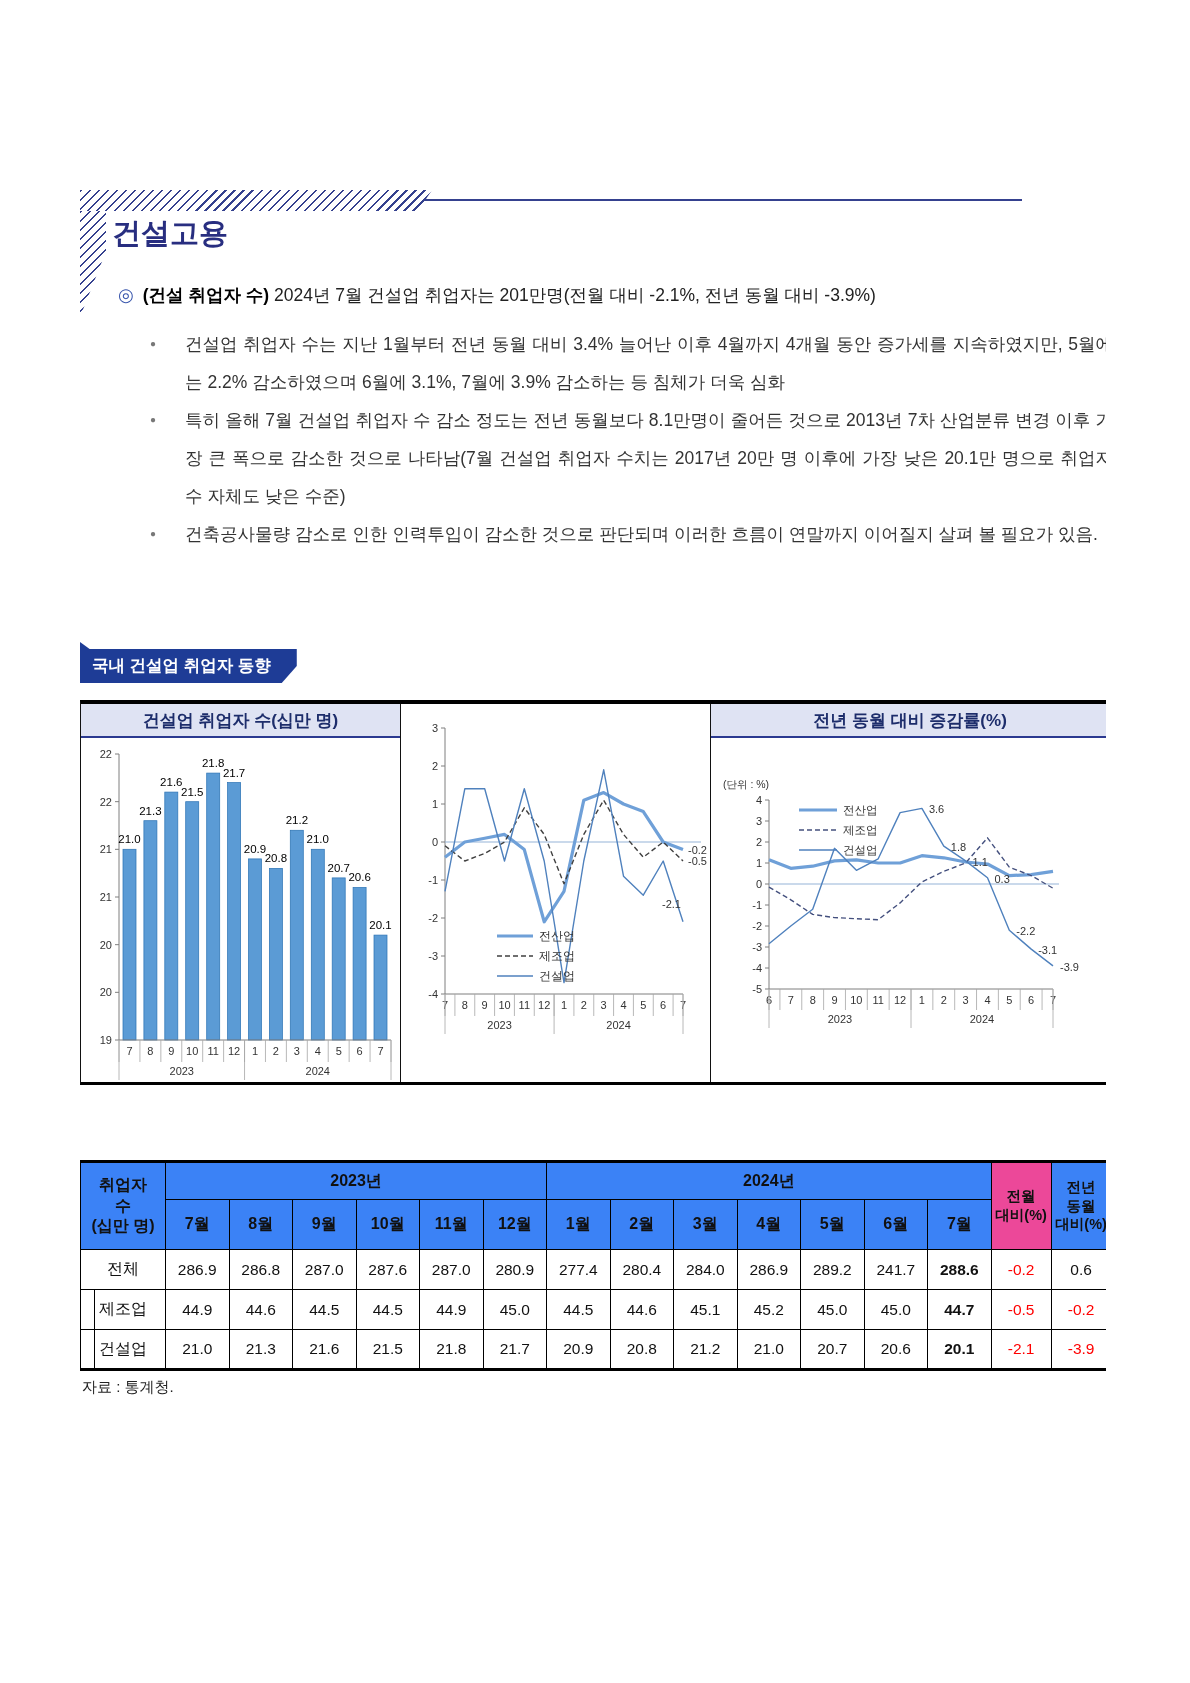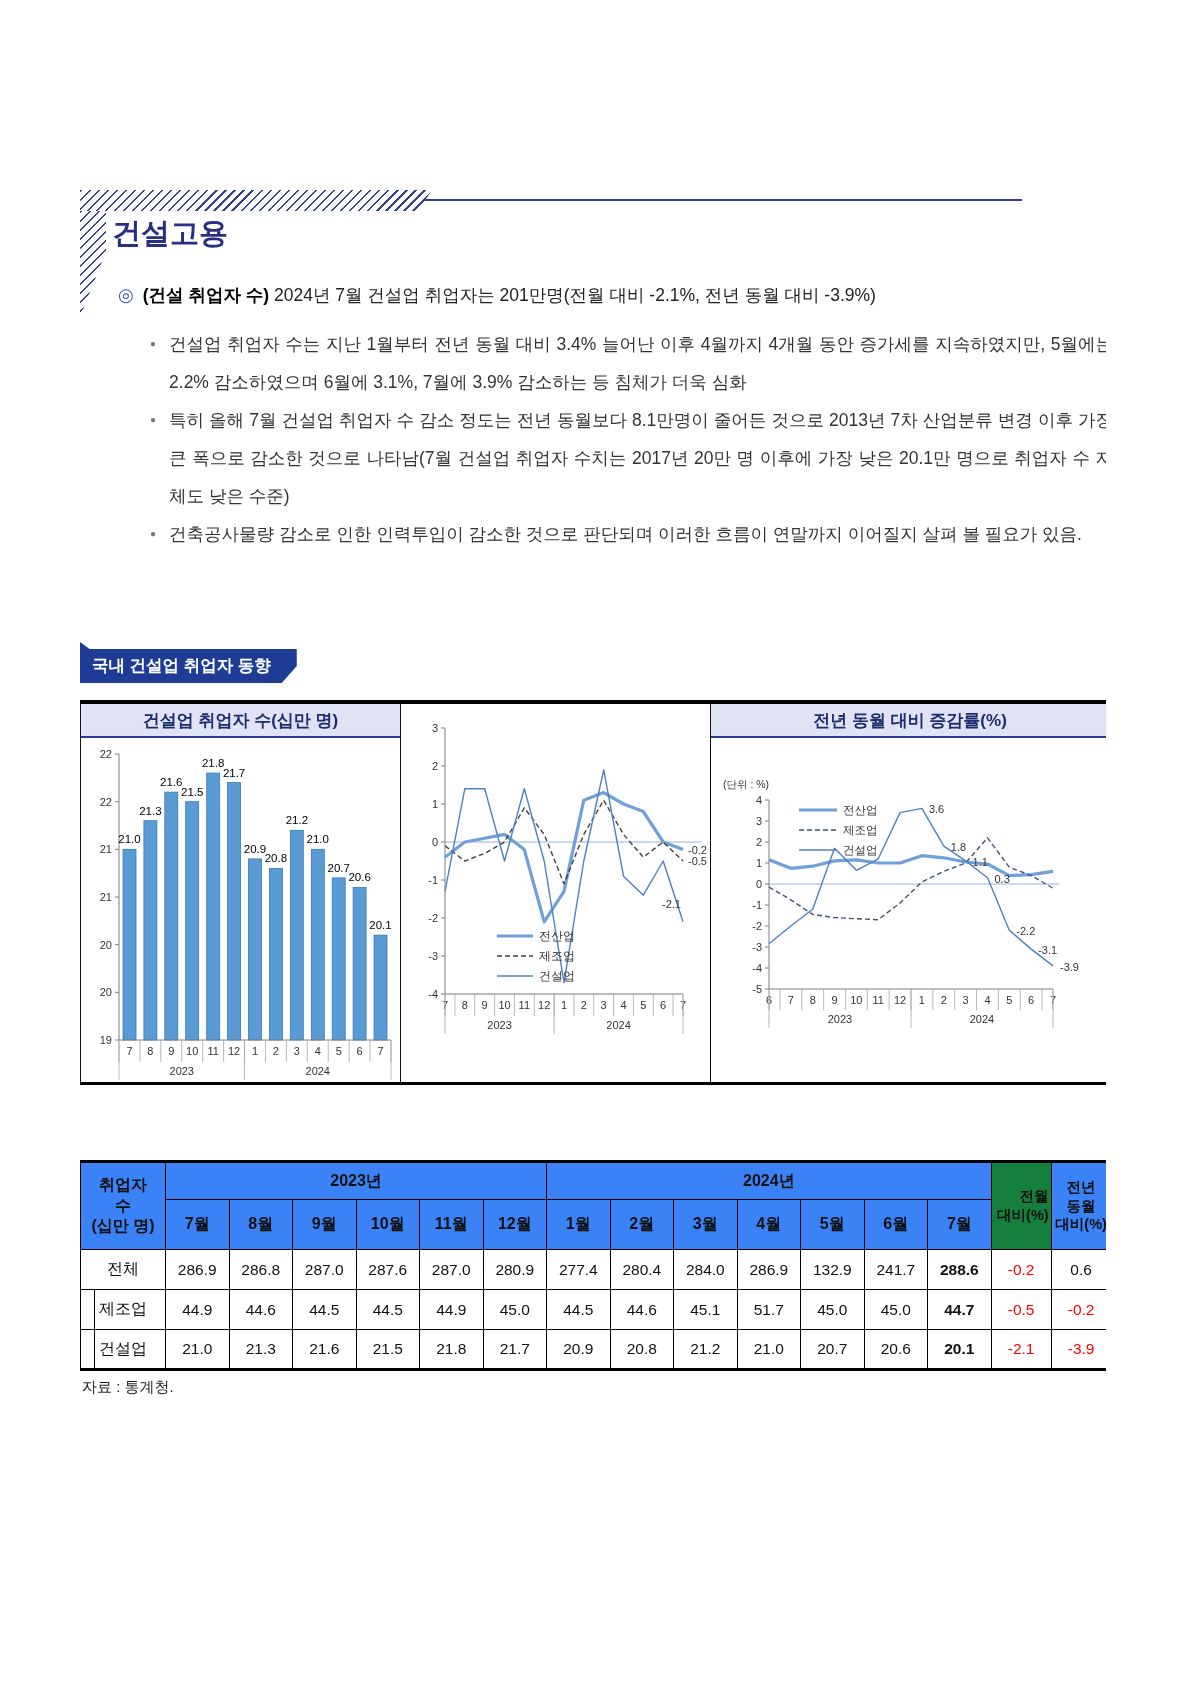--- a/index.html
+++ b/index.html
@@ -15,21 +15,21 @@
   .header-rule{position:absolute;left:424px;top:199px;width:598px;height:0;border-top:2px solid #35418f;}
   .page-title{position:absolute;left:112px;top:214px;margin:0;font-size:29px;font-weight:bold;color:#282e80;}
 
   
   .lead{position:absolute;left:118px;top:280px;width:980px;font-size:17.5px;color:#222;line-height:30px;}
   .lead-marker{color:#3a57ad;font-size:18px;margin-right:9px;}
   .lead-bold{font-weight:bold;color:#000000;}
   .bullets{position:absolute;left:150px;top:325px;width:963px;}
   .bullet{display:flex;}
   .dot{flex:none;font-size:10px;color:#787878;line-height:38px;margin-right:13px;}
-  .btxt{flex:1;font-size:17.5px;line-height:38px;color:#333;text-align:justify;}
+  .btxt{flex:1;font-size:17.5px;line-height:38px;color:#333;text-align:justify;margin-left:16px;}
 
   
   .badge-notch{position:absolute;left:80px;top:642px;width:0;height:0;
     border-bottom:8px solid #1e3c96;border-right:11px solid transparent;}
   .badge{position:absolute;left:80px;top:649px;height:34px;background:#1e3c96;color:#fff;
     font-size:16.5px;font-weight:bold;line-height:33px;padding:0 26px 12px 12px;
     clip-path:polygon(0 0,100% 0,100% 50%,calc(100% - 15px) 100%,0 100%);}
 
   
   .chartbox{position:absolute;left:80px;top:700px;width:1030px;display:flex;background:#fff;
@@ -41,21 +41,21 @@
   .ptitle{height:34px;line-height:34px;text-align:center;background:#dfe3f3;border-bottom:2px solid #2b3990;
     color:#1d2d6b;font-weight:bold;font-size:17px;}
   .panel svg{display:block;}
 
   
   #emp-table{position:absolute;left:80px;top:1160px;width:1030px;border-collapse:collapse;table-layout:fixed;
     border-top:3px solid #000;border-bottom:3px solid #000;font-size:15.5px;color:#111;}
   #emp-table th,#emp-table td{border:1px solid #000;text-align:center;padding:0 2px;}
   #emp-table th{background:#3b82f6;font-weight:bold;font-size:16px;line-height:1.3;}
   #emp-table th.small{font-size:14.5px;white-space:pre-line;}
-  #emp-table th.white{background:#15803d;text-align:right;}
+  #emp-table th.white{background:#ec4899;}
   #emp-table th.corner{white-space:pre-line;font-size:16px;}
   #emp-table td{height:40px;background:#fff;font-size:15.5px;}
   #emp-table td.lbl{font-size:16px;}
   #emp-table td.indent{background-image:linear-gradient(#000,#000);background-repeat:no-repeat;
     background-position:13px 0;background-size:1px 100%;}
   #emp-table td.neg{color:#ff0000;}
   #emp-table td.boldv{font-weight:bold;}
   #emp-table tr.hr1 th{height:38px;}
   #emp-table tr.hr2 th{height:50px;}
 
@@ -377,38 +377,38 @@
           <td>286.9</td>
           <td>286.8</td>
           <td>287.0</td>
           <td>287.6</td>
           <td>287.0</td>
           <td>280.9</td>
           <td>277.4</td>
           <td>280.4</td>
           <td>284.0</td>
           <td>286.9</td>
-          <td>132.9</td>
+          <td>289.2</td>
           <td>241.7</td>
           <td class="boldv">288.6</td>
           <td class="neg">-0.2</td>
           <td>0.6</td>
         </tr>
         <tr>
           <td class="lbl indent">제조업</td>
           <td>44.9</td>
           <td>44.6</td>
           <td>44.5</td>
           <td>44.5</td>
           <td>44.9</td>
           <td>45.0</td>
           <td>44.5</td>
           <td>44.6</td>
           <td>45.1</td>
-          <td>51.7</td>
+          <td>45.2</td>
           <td>45.0</td>
           <td>45.0</td>
           <td class="boldv">44.7</td>
           <td class="neg">-0.5</td>
           <td class="neg">-0.2</td>
         </tr>
         <tr>
           <td class="lbl indent">건설업</td>
           <td>21.0</td>
           <td>21.3</td>

